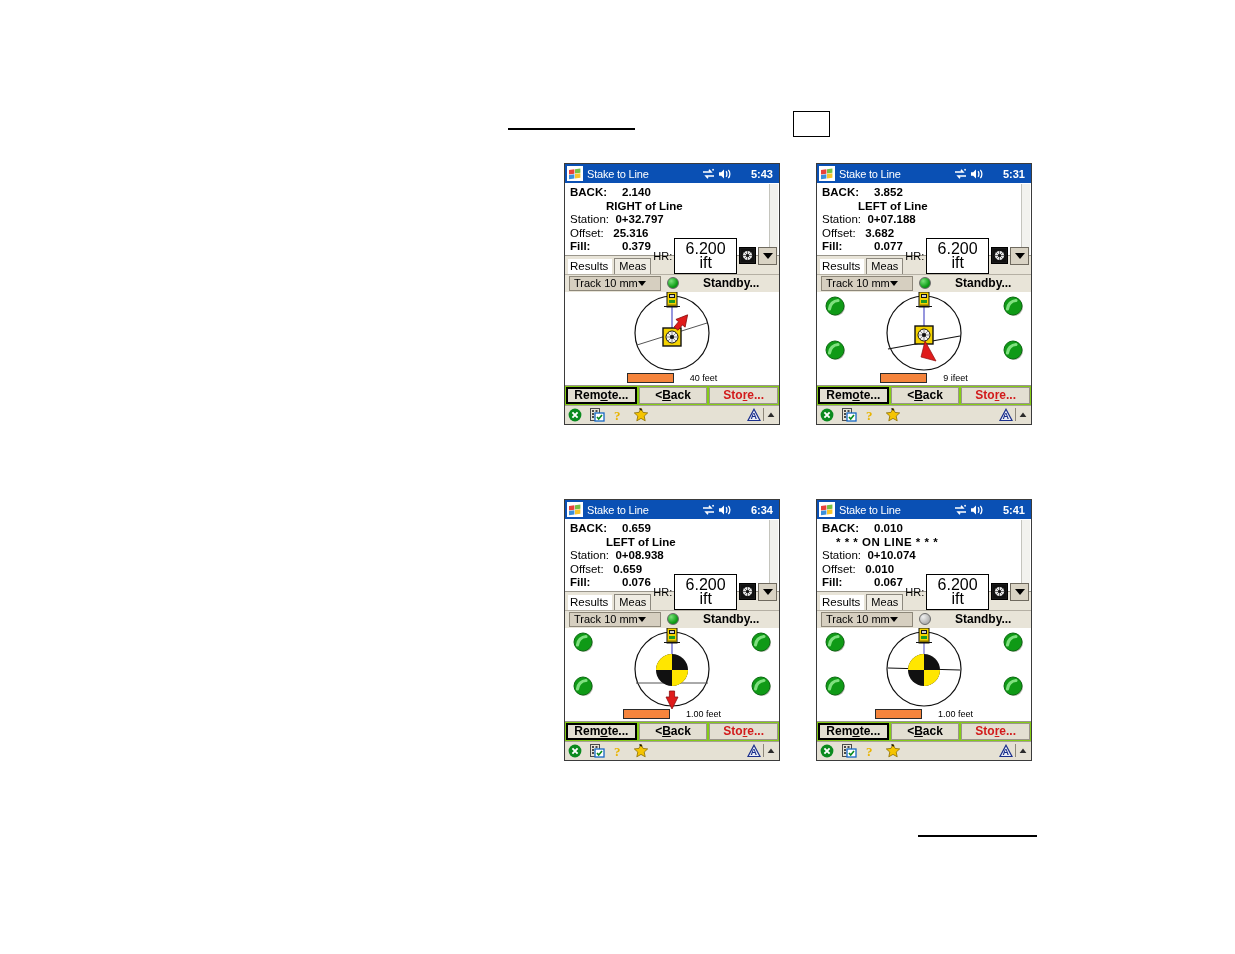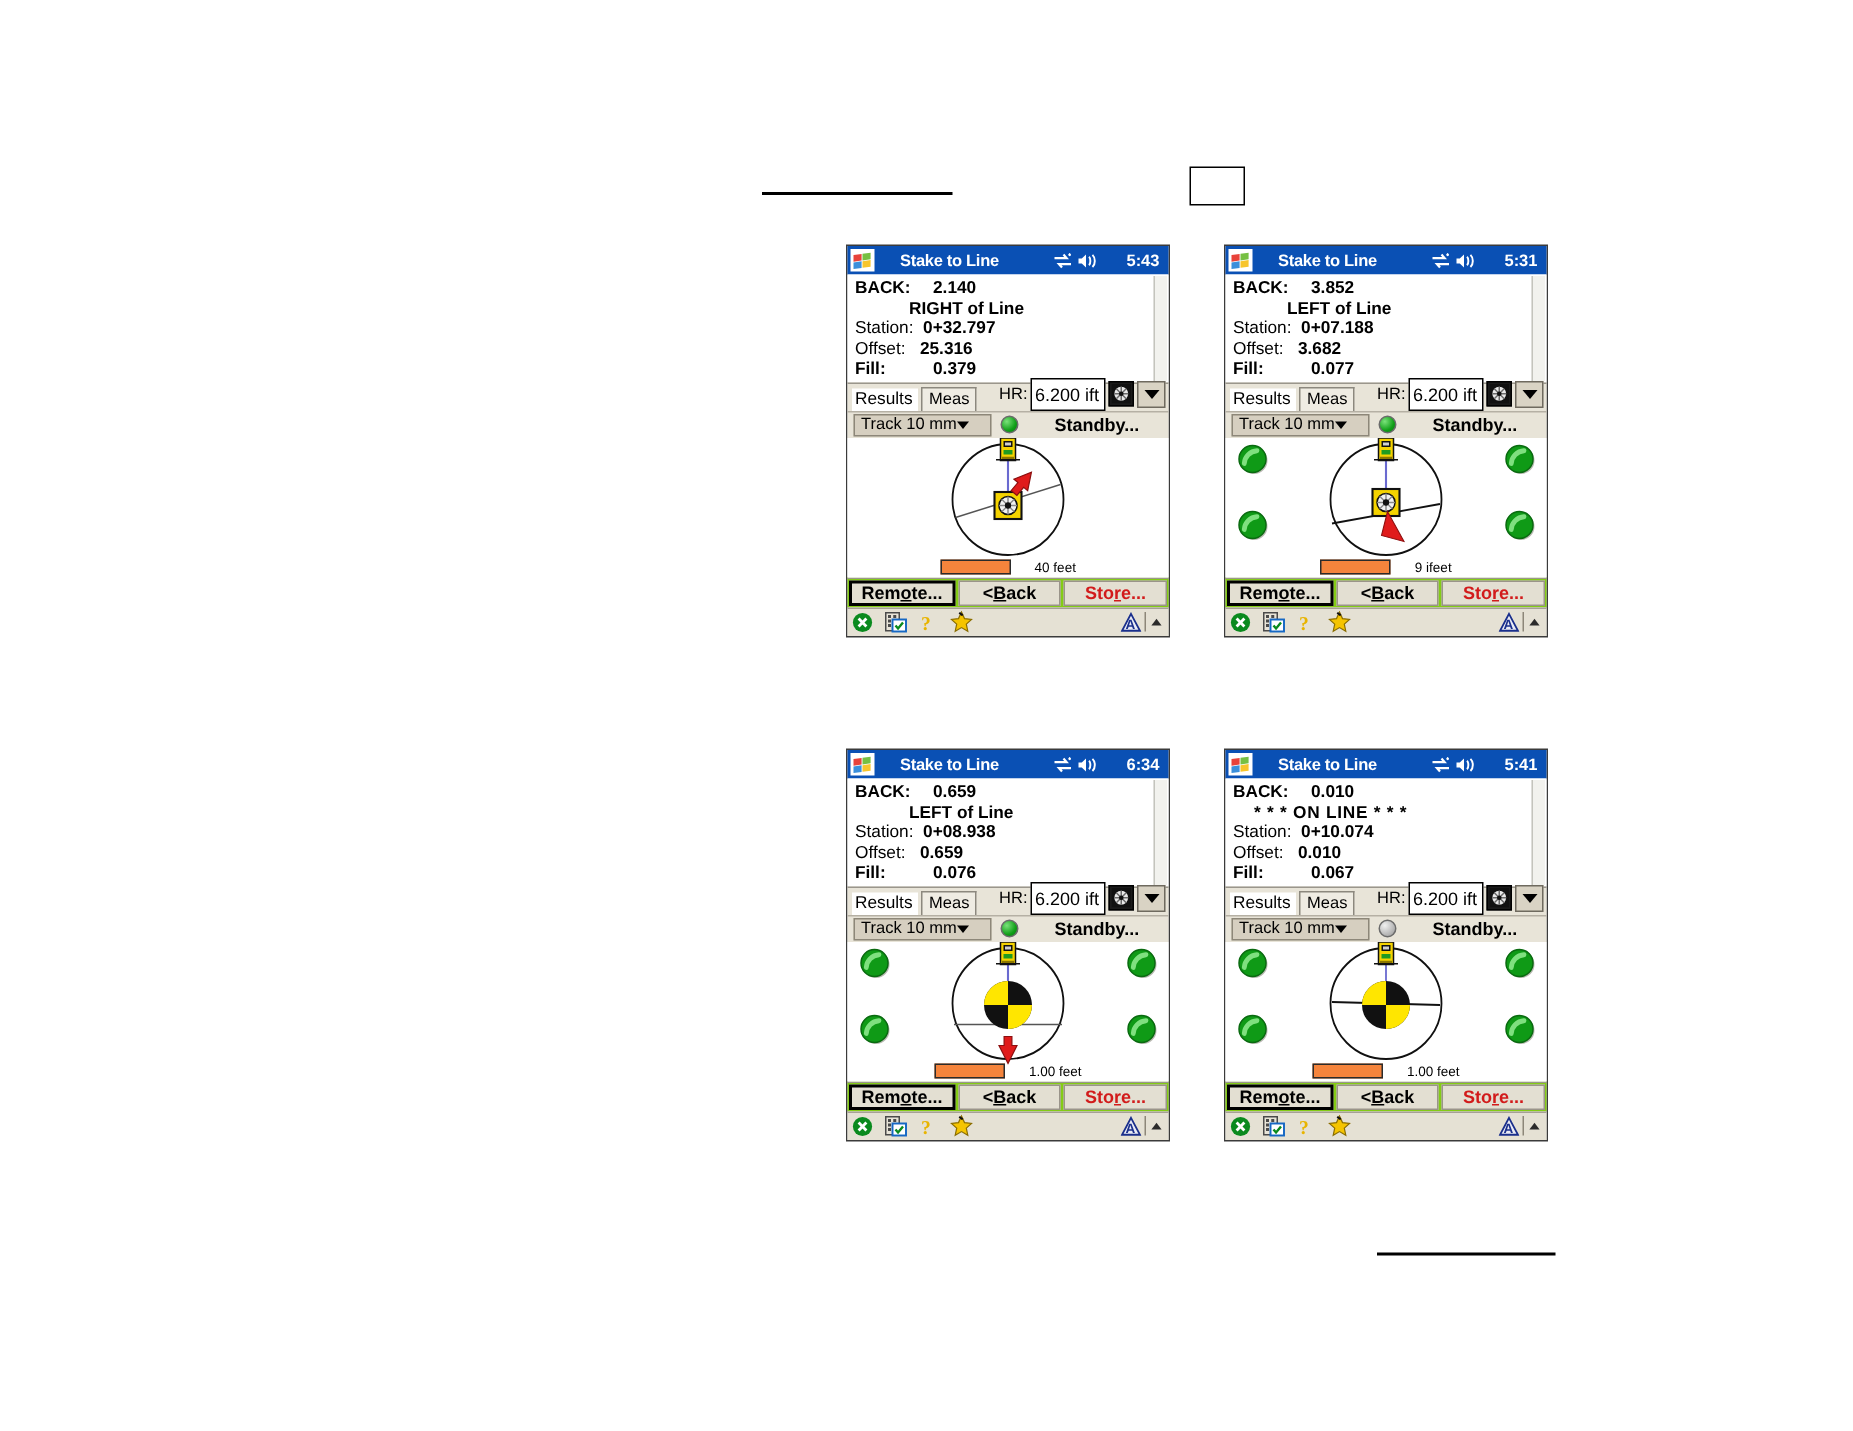--- a/index.html
+++ b/index.html
@@ -56,25 +56,24 @@
     width: 16px; height: 15px;
     background: #ffffff;
     display: flex; align-items: center; justify-content: center;
     margin-right: 4px;
     flex: 0 0 auto;
   }
   .win-logo svg { display:block; }
   .title-text {
     color: #ffffff;
     font-size: 11px;
-    font-weight: bold;
+    font-weight: normal;
     letter-spacing: -0.2px;
     flex: 1 1 auto;
     white-space: nowrap;
-    margin-left: 13px;
   }
   .tb-icons {
     display: flex; align-items: center; gap: 3px;
     padding-right: 4px;
   }
   .tb-icons svg { display: block; }
   .tb-time {
     color: #ffffff;
     font-size: 11px;
     font-weight: bold;
@@ -128,24 +127,25 @@
     padding-left: 2px;
   }
   .hr-group {
     display: flex; align-items: center;
     margin-left: auto; padding-right: 2px; gap: 2px; margin-top: 48px;
   }
   .hr-label { font-size: 11px; }
   .hr-box {
     background: #ffffff;
     border: 1px solid #000;
-    font-size: 12px;
+    font-size: 16px;
     padding: 3px 2px;
     line-height: 14px;
     min-width: 44px;
+    text-align: center;
   }
   .hr-icon {
     width: 15px; height: 15px;
     background: #1a1a1a;
     display: flex; align-items:center; justify-content:center;
     border: 1px solid #000;
   }
   .dropdown-btn {
     width: 17px; height: 16px;
     background: #d9d3c4;

